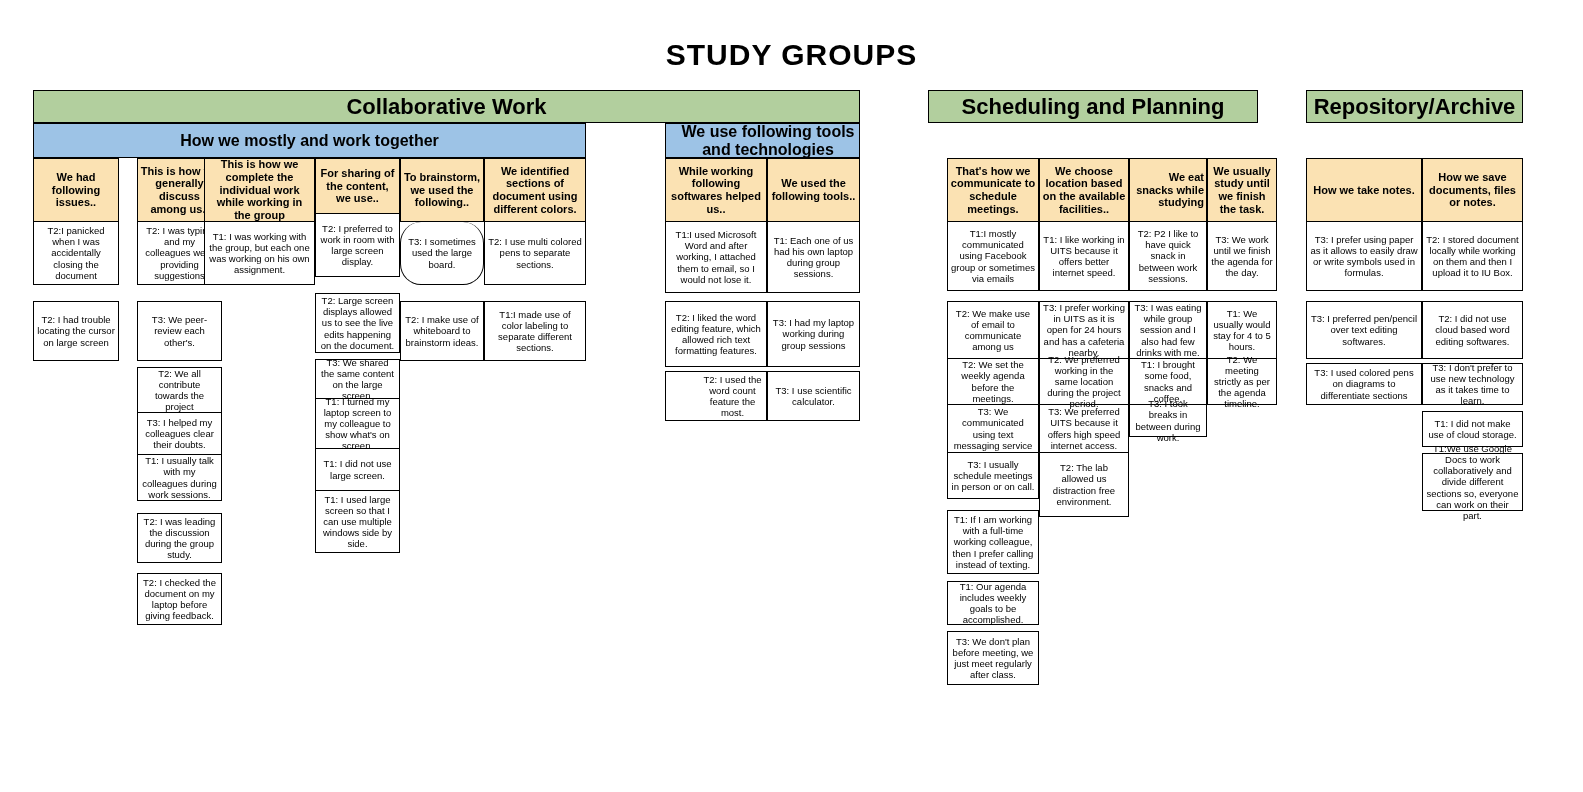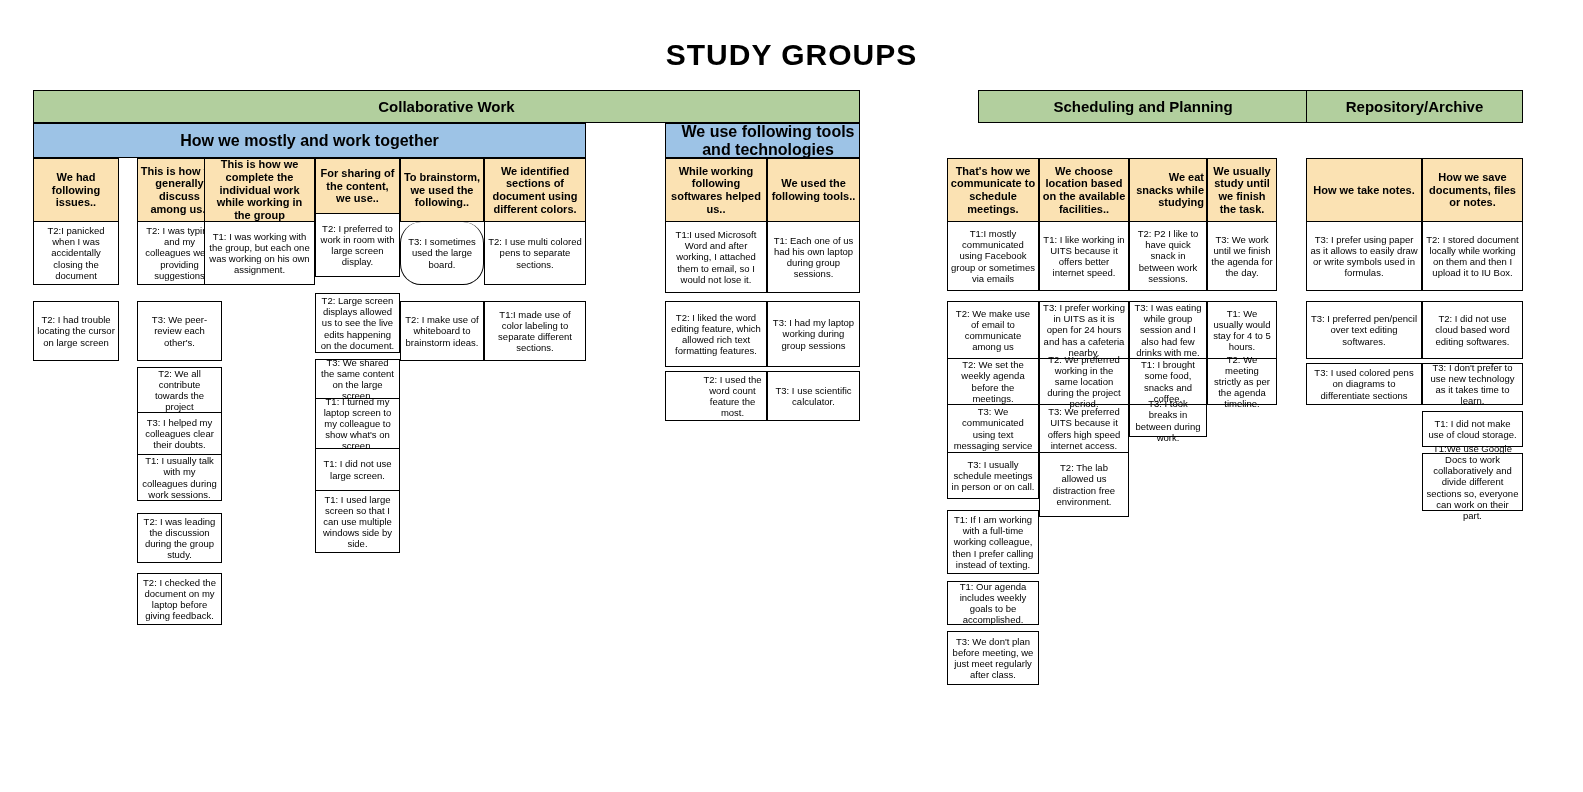--- a/index.html
+++ b/index.html
@@ -33,21 +33,21 @@
     border: 1px solid #000000;
     display: flex;
     align-items: center;
     justify-content: center;
     text-align: center;
     font-weight: bold;
     color: #000000;
   }
   .band-green {
     background: #b2cf9e;
-    font-size: 15px;
+    font-size: 22px;
   }
   .band-blue {
     background: #9dc3e6;
     font-size: 16px;
   }
   .col {
     position: absolute;
     box-sizing: border-box;
   }
   .col-head {
@@ -90,21 +90,21 @@
 </head>
 <body>
 
 <div id="board">
 
   <div class="title">STUDY GROUPS</div>
 
   <div class="band band-green" style="left:33px; top:90px; width:827px; height:33px;">Collaborative Work</div>
   <div class="band band-blue" style="left:33px; top:123px; width:553px; height:35px;">How we mostly and work together</div>
   <div class="band band-blue" style="left:665px; top:123px; width:195px; height:35px;padding-left:11px;">We use following tools and technologies</div>
-  <div class="band band-green" style="left:978px; top:90px; width:330px; height:33px;">Scheduling and Planning</div>
+  <div class="band band-green" style="left:928px; top:90px; width:330px; height:33px;">Scheduling and Planning</div>
   <div class="band band-green" style="left:1306px; top:90px; width:217px; height:33px;">Repository/Archive</div>
 
   <div class="col" style="left:33px; top:158px; width:86px;">
     <div class="col-head" style="height:64px;">We had following issues..</div>
     <div class="note" style="height:63px;">T2:I panicked when I was accidentally closing the document</div>
     <div class="spacer" style="height:16px;"></div>
     <div class="note detached" style="height:60px;">T2: I had trouble locating the cursor on large screen</div>
   </div>
 
   <div class="col" style="left:137px; top:158px; width:85px;">

